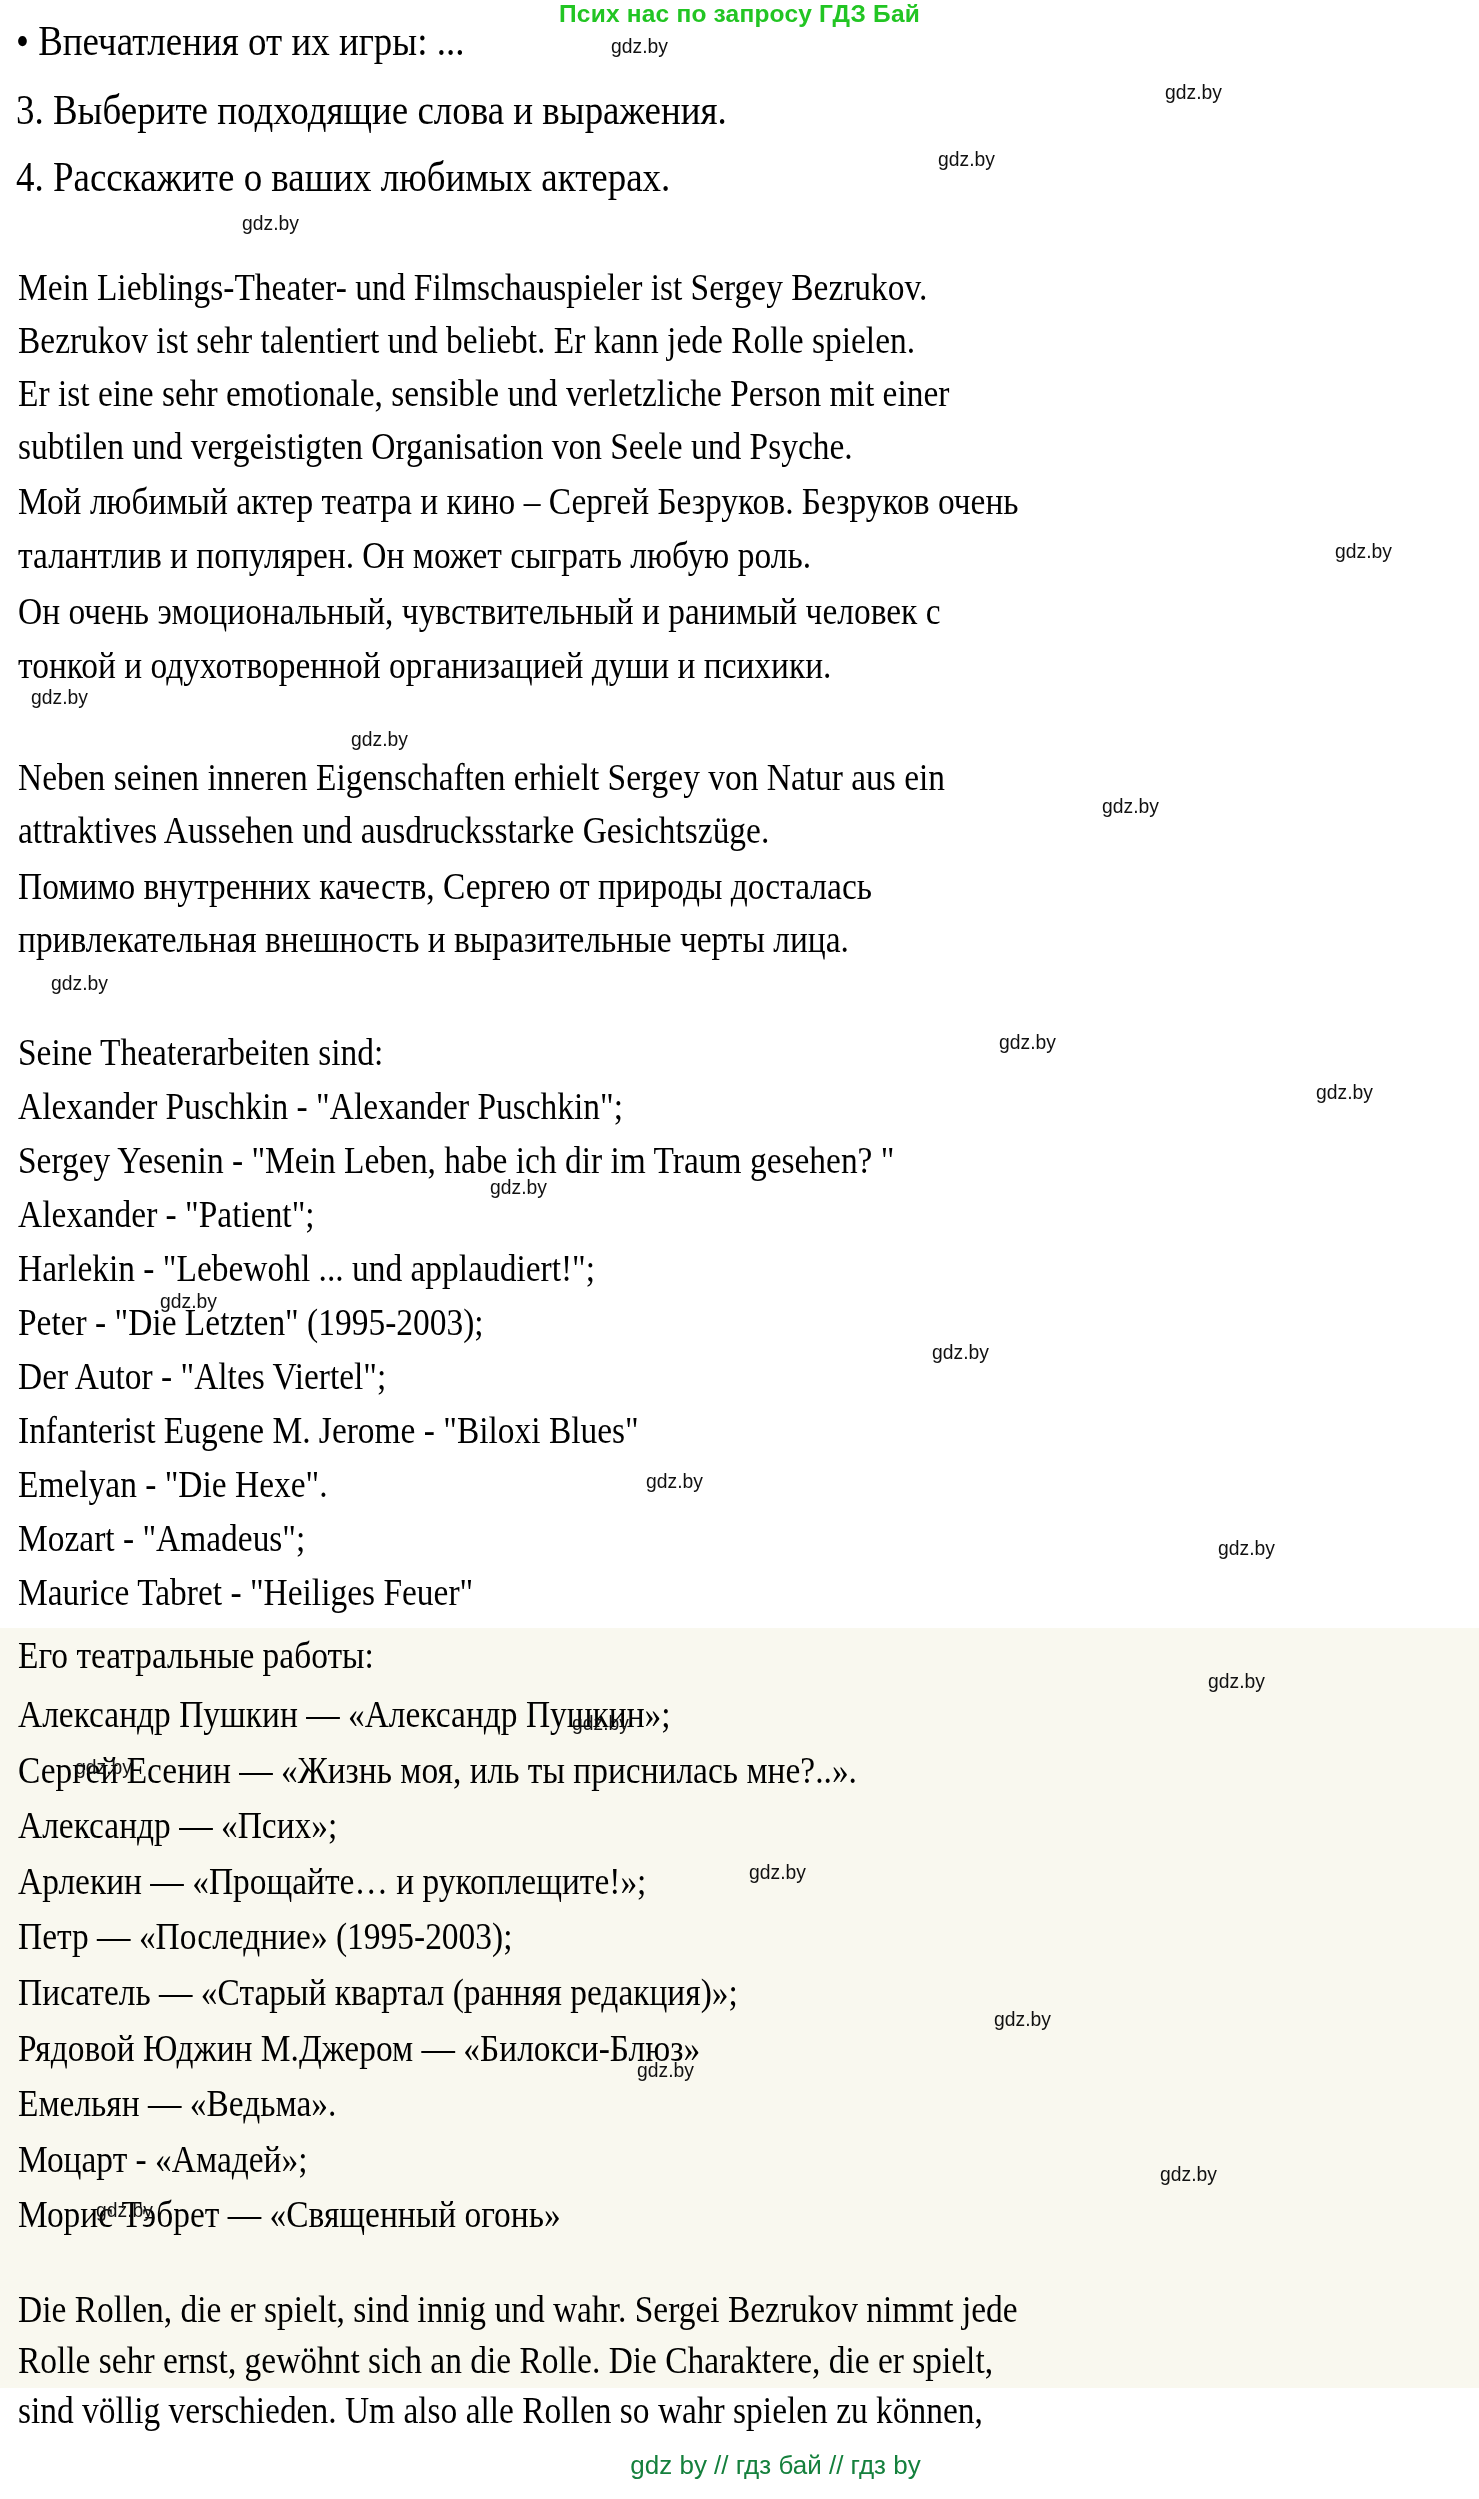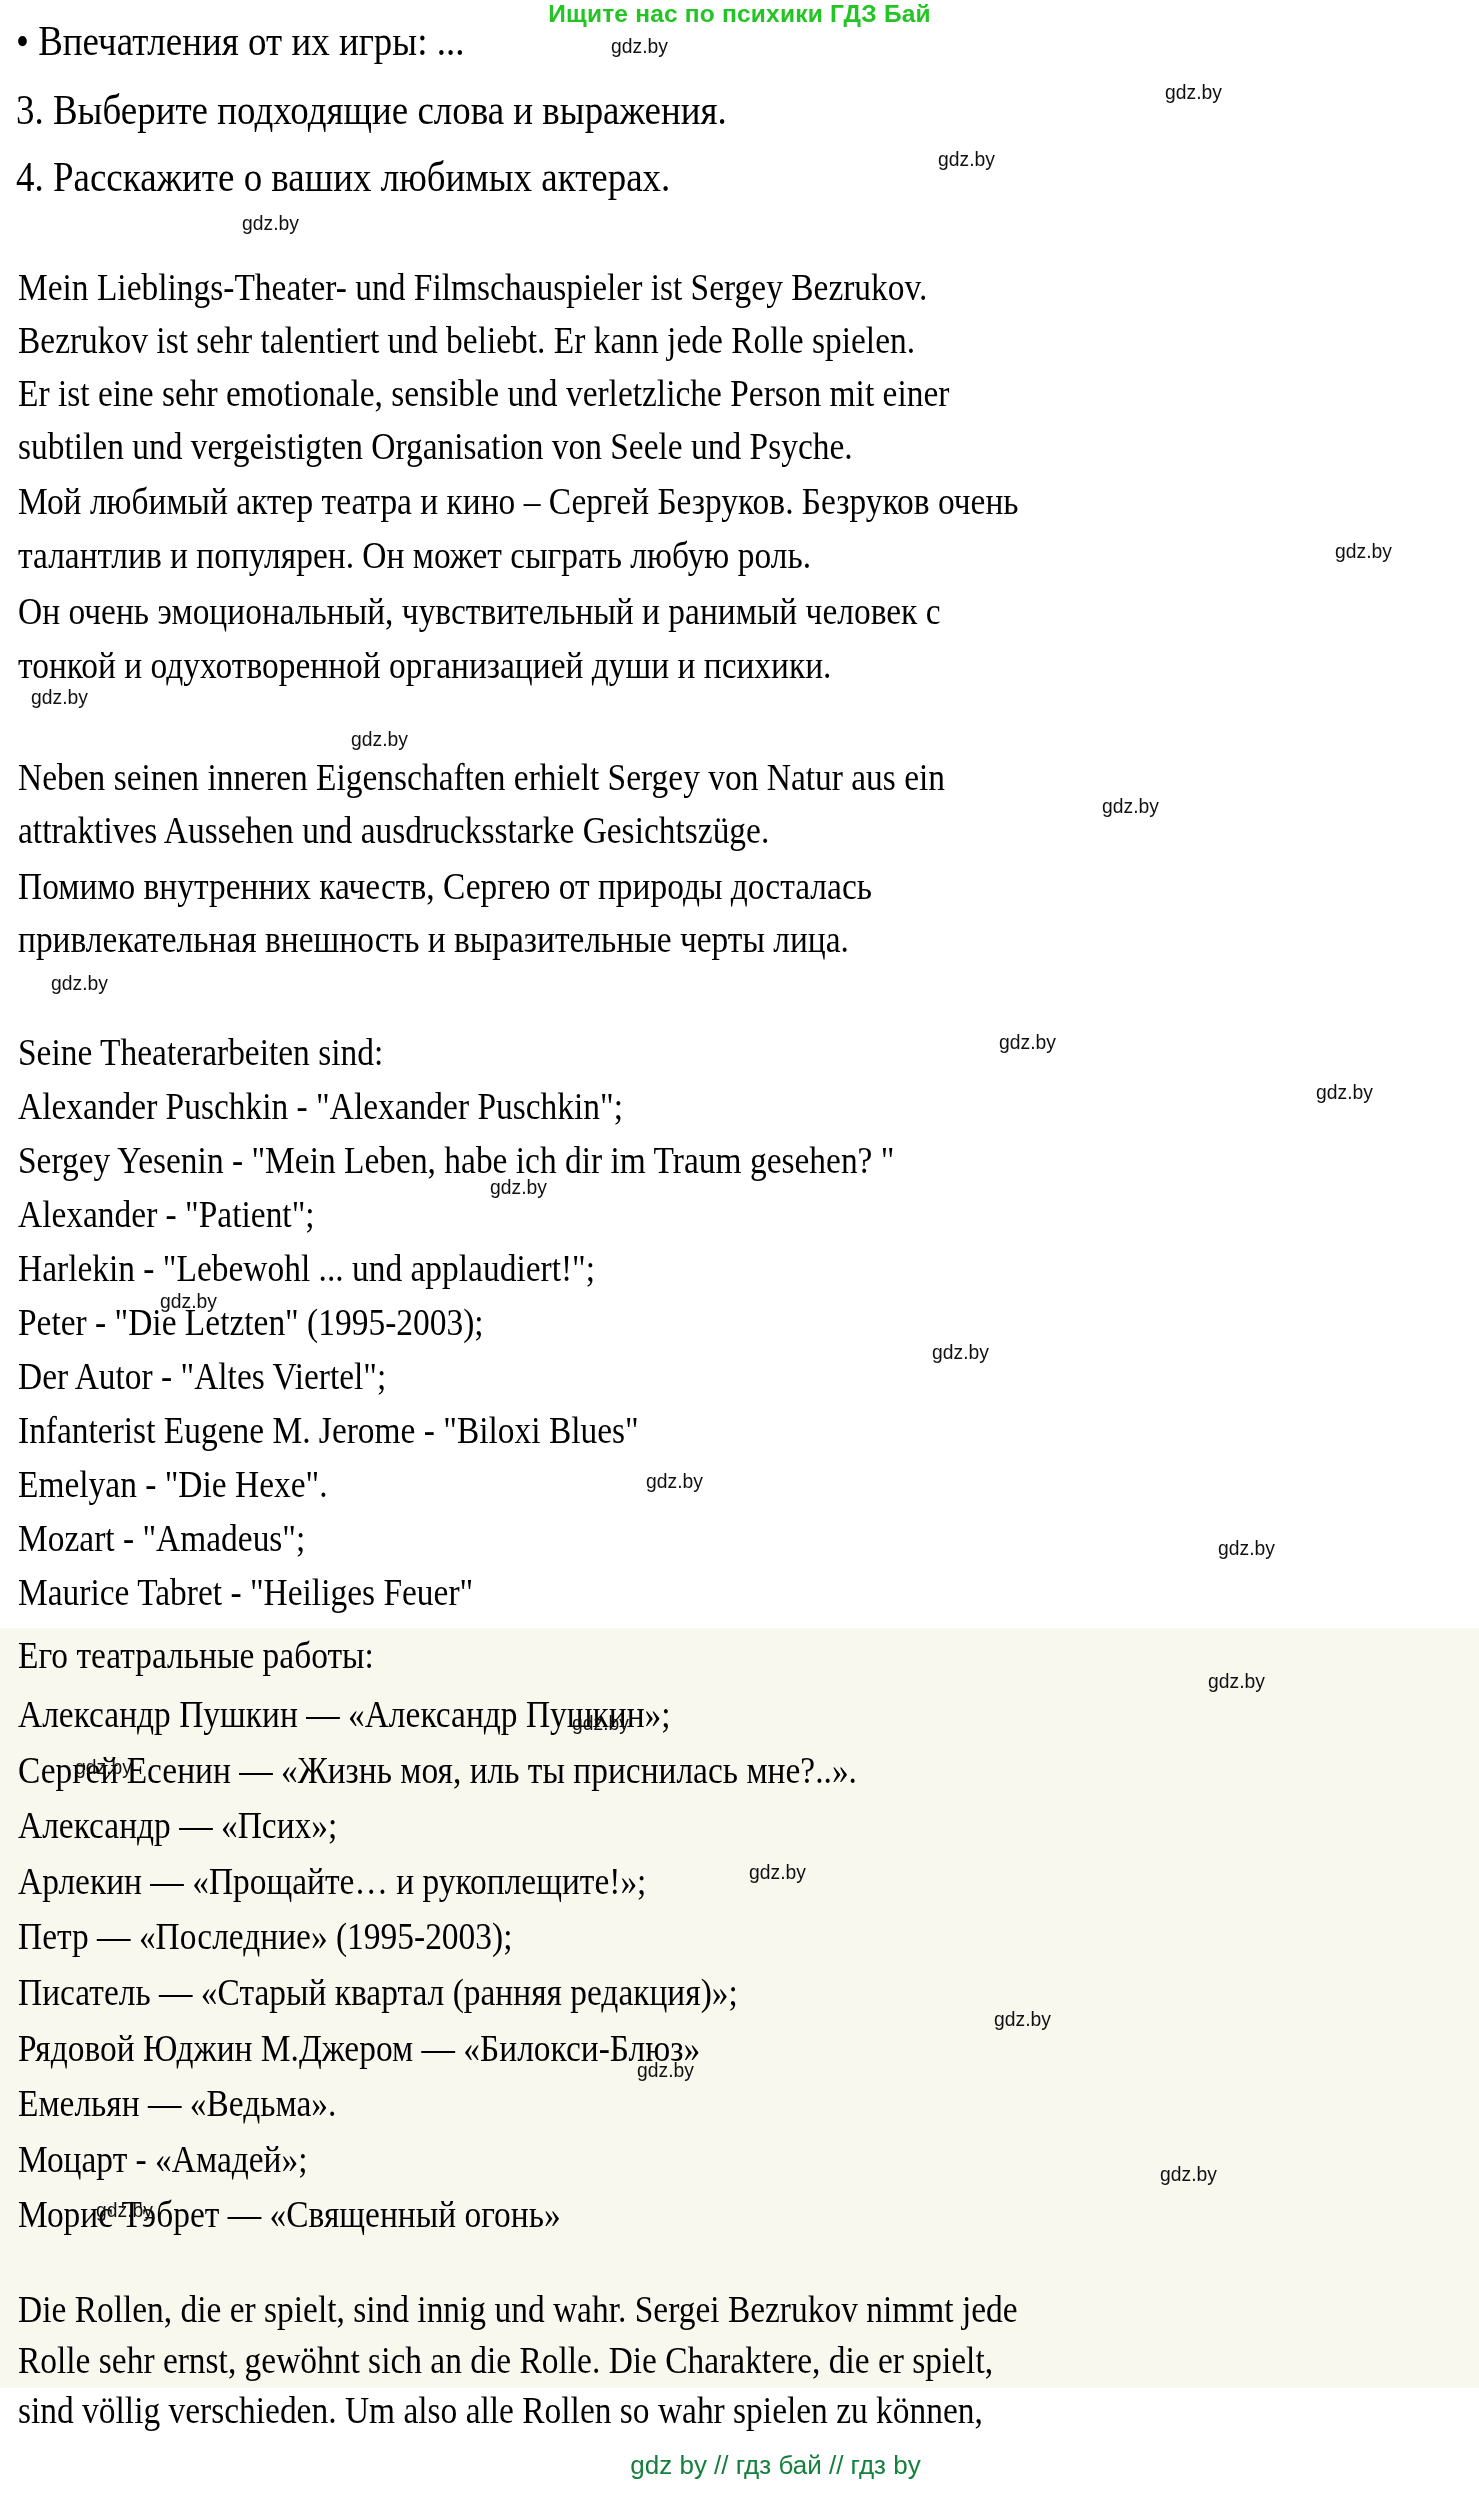--- a/index.html
+++ b/index.html
@@ -84,21 +84,21 @@
     white-space: nowrap;
   }
 </style>
 </head>
 <body>
 
 <div id="page">
 
   <div class="cream-block" style="top: 1628px; height: 760px; background: rgb(249, 248, 239);"></div>
 
-  <div class="promo" style="color: rgb(34, 197, 35);">Ищите нас по психики ГДЗ Бай</div>
+  <div class="promo" style="color: rgb(34, 197, 35);">Псих нас по запросу ГДЗ Бай</div>
 
   <div id="tasks">
       <div class="line big" style="left: 16.3px; top: 18px;">• Впечатления от их игры: ...</div>
       <div class="line big" style="left: 16.3px; top: 87px;">3. Выберите подходящие слова и выражения.</div>
       <div class="line big" style="left: 16.3px; top: 154px;">4. Расскажите о ваших любимых актерах.</div>
     </div>
 
   <div id="p_de_1">
       <div class="line" style="left: 18px; top: 266px;">Mein Lieblings-Theater- und Filmschauspieler ist Sergey Bezrukov.</div>
       <div class="line" style="left: 18px; top: 319px;">Bezrukov ist sehr talentiert und beliebt. Er kann jede Rolle spielen.</div>

